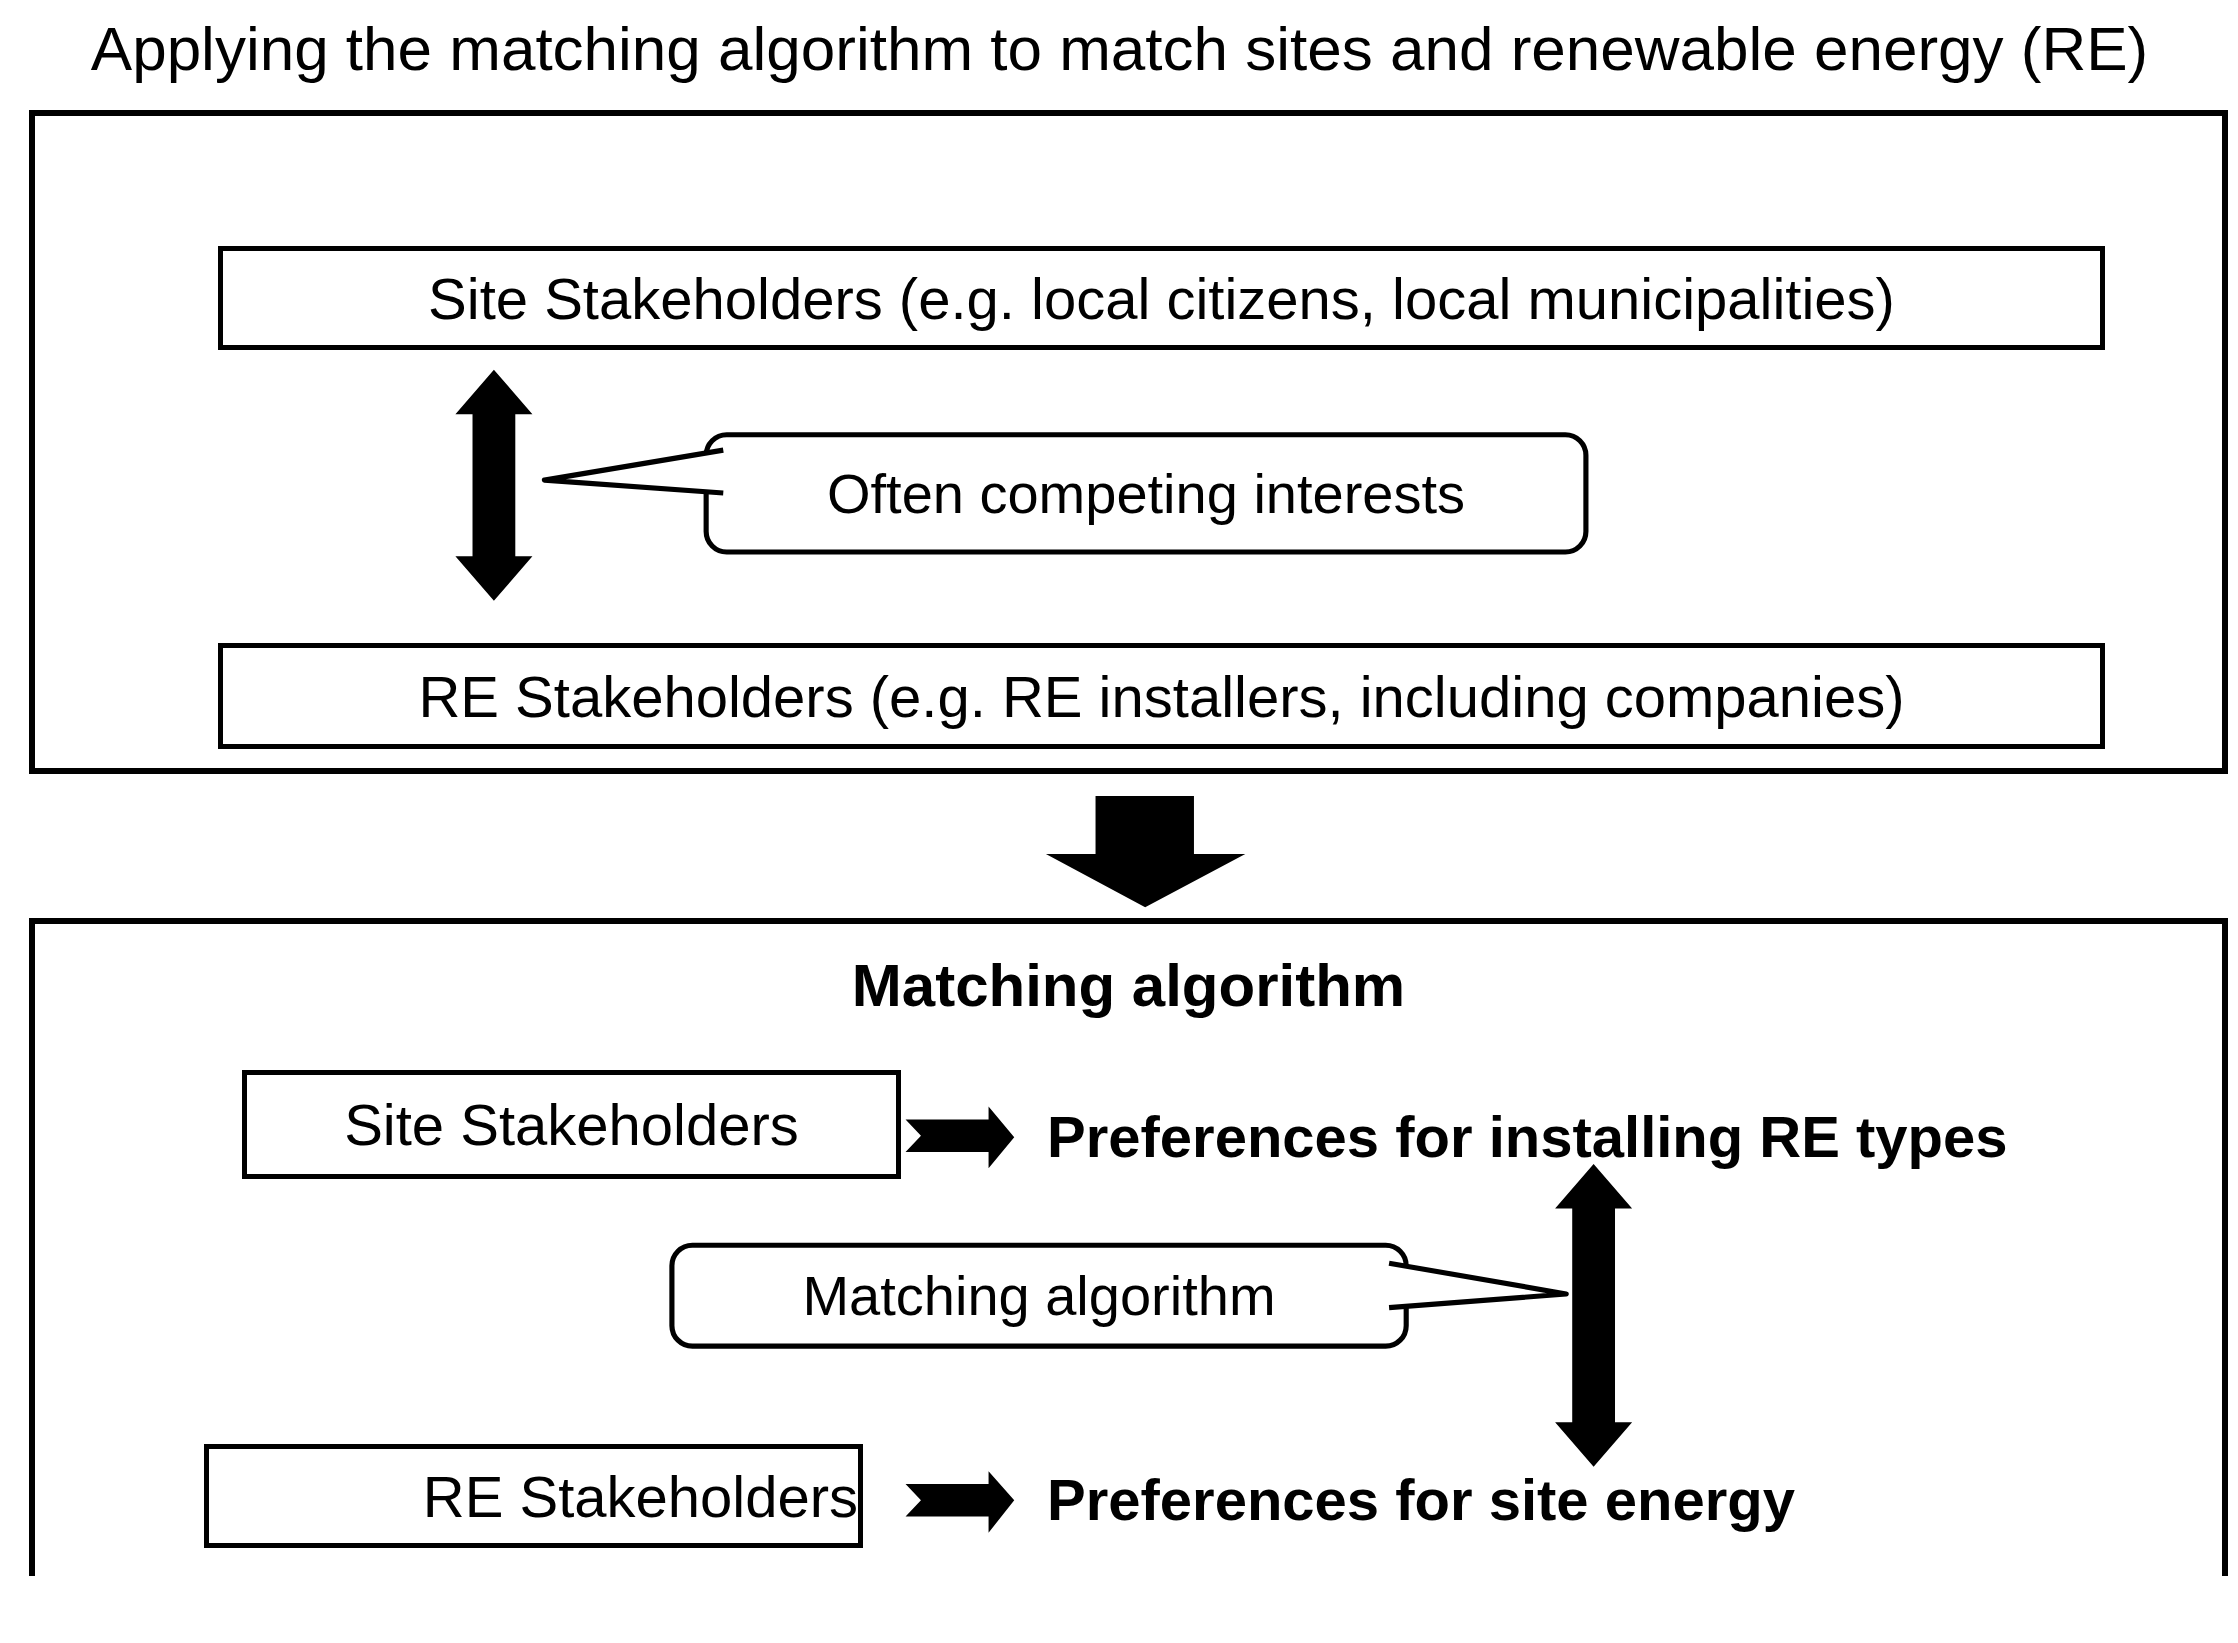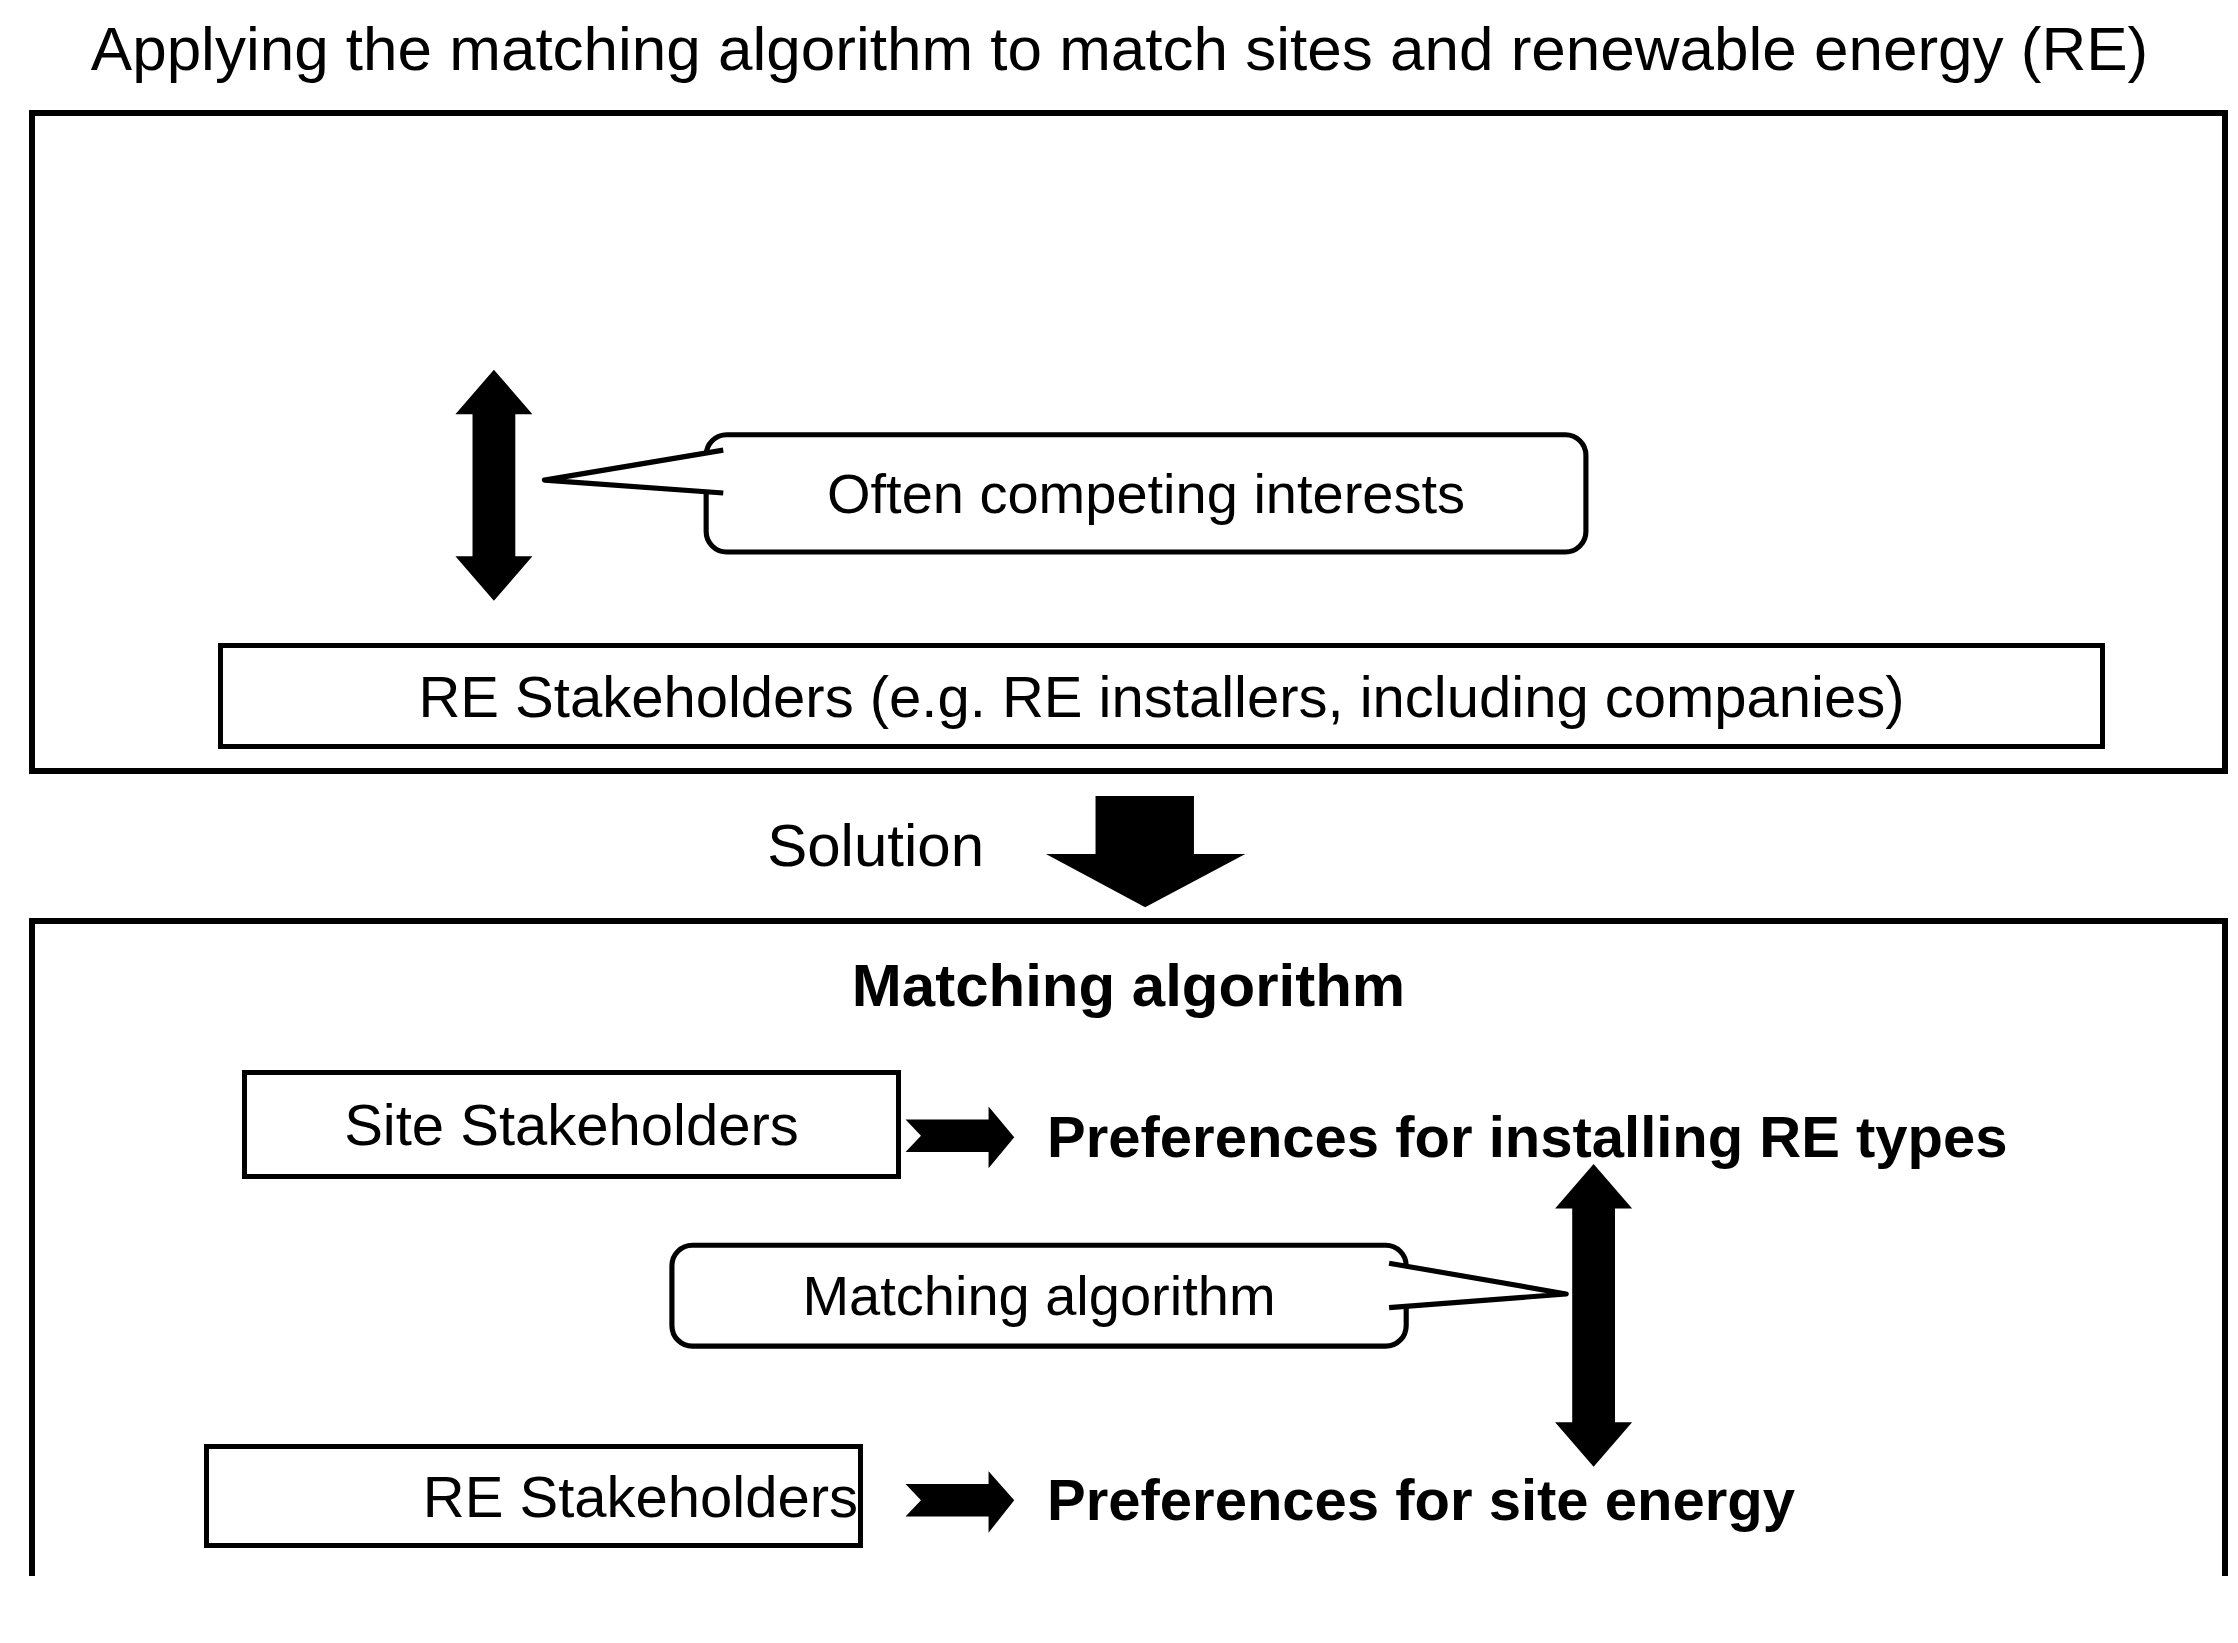--- a/index.html
+++ b/index.html
@@ -42,26 +42,28 @@
 </style>
 </head>
 <body>
 
 <div class="page">
 
   <div class="figure-title">Applying the matching algorithm to match sites and renewable energy (RE)</div>
 
   <div class="panel" style="left:29px; top:110px; width:2199px; height:664px;"></div>
 
+  <div class="node" style="left:218px; top:246px; width:1887px; height:104px;">
+    <span>Site Stakeholders (e.g. local citizens, local municipalities)</span>
+  </div>
 
   <div class="node" style="left:218px; top:618px; width:1887px; height:106px;margin-top:25px;">
     <span>RE Stakeholders (e.g. RE installers, including companies)</span>
   </div>
 
-  <div class="solution-label">Solution</div>
 
   <div class="panel" style="left:29px; top:918px; width:2199px; height:693px;"></div>
   <div class="panel-header" style="top:950px;">Matching algorithm</div>
 
   <div class="node" style="left:212px; top:1070px; width:659px; height:109px;margin-left:30px;">
     <span>Site Stakeholders</span>
   </div>
   <div class="plain-label" style="left:1047px; top:1100px; height:74px;">Preferences for installing RE types</div>
 
   <div class="node" style="left:204px; top:1444px; width:659px; height:104px;justify-content:flex-end;">

